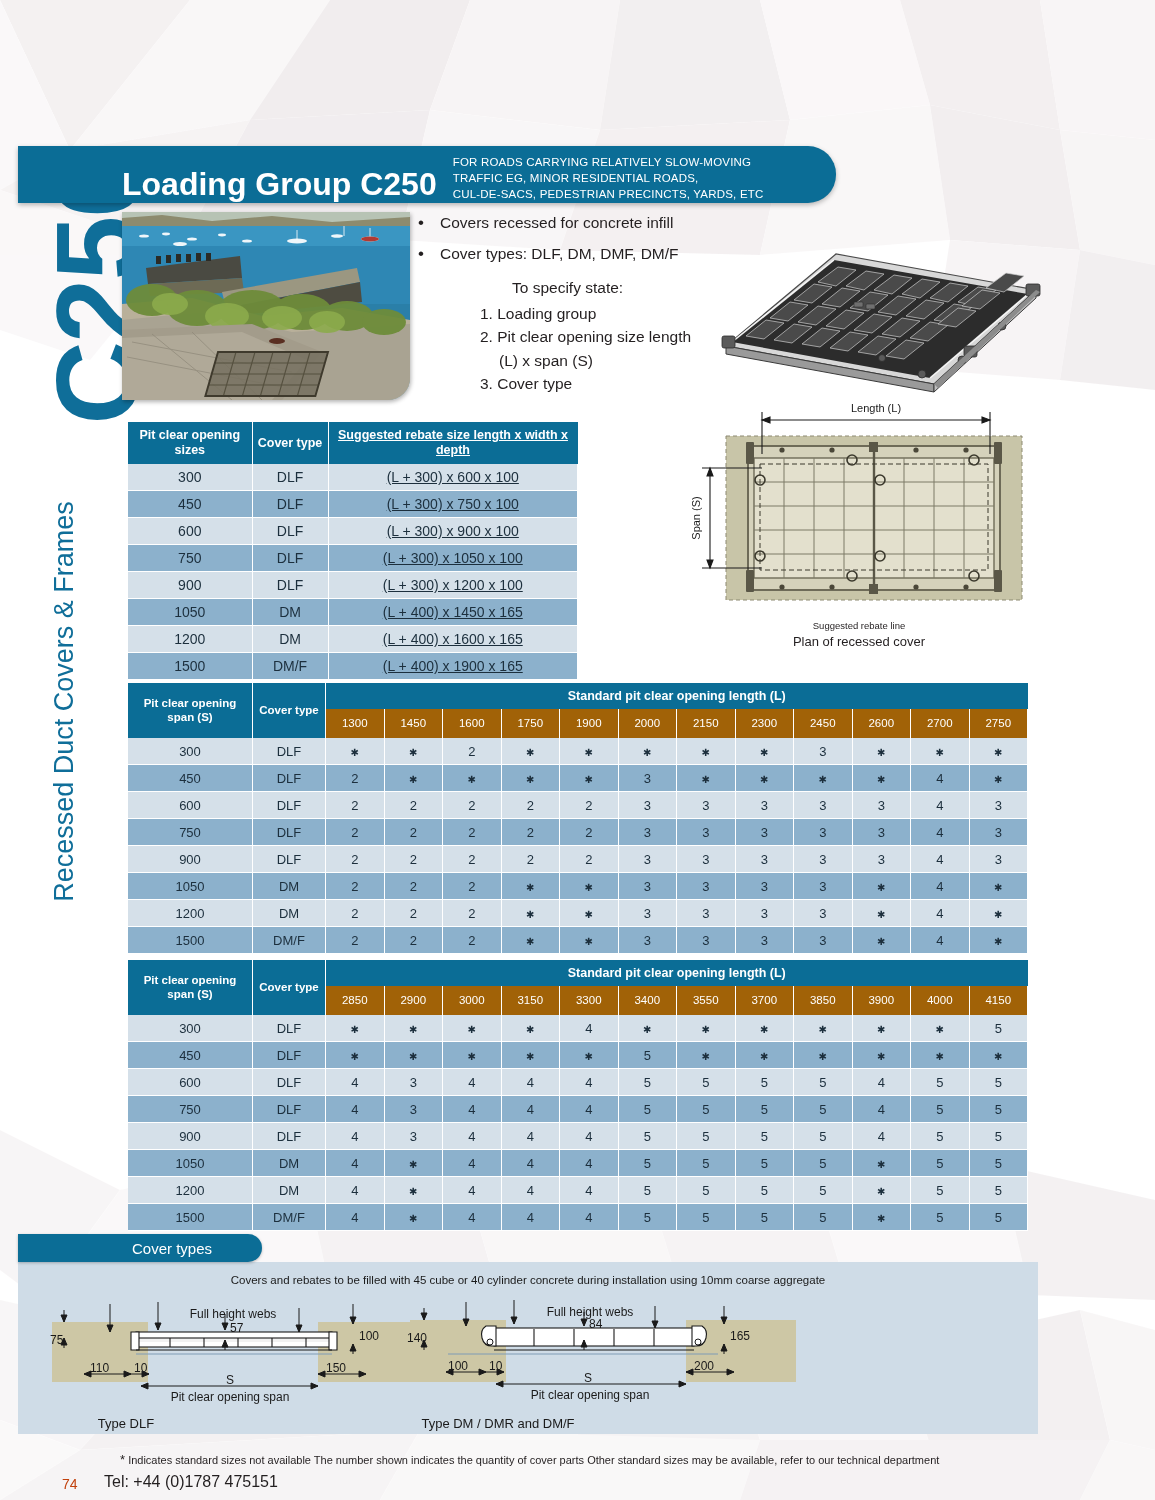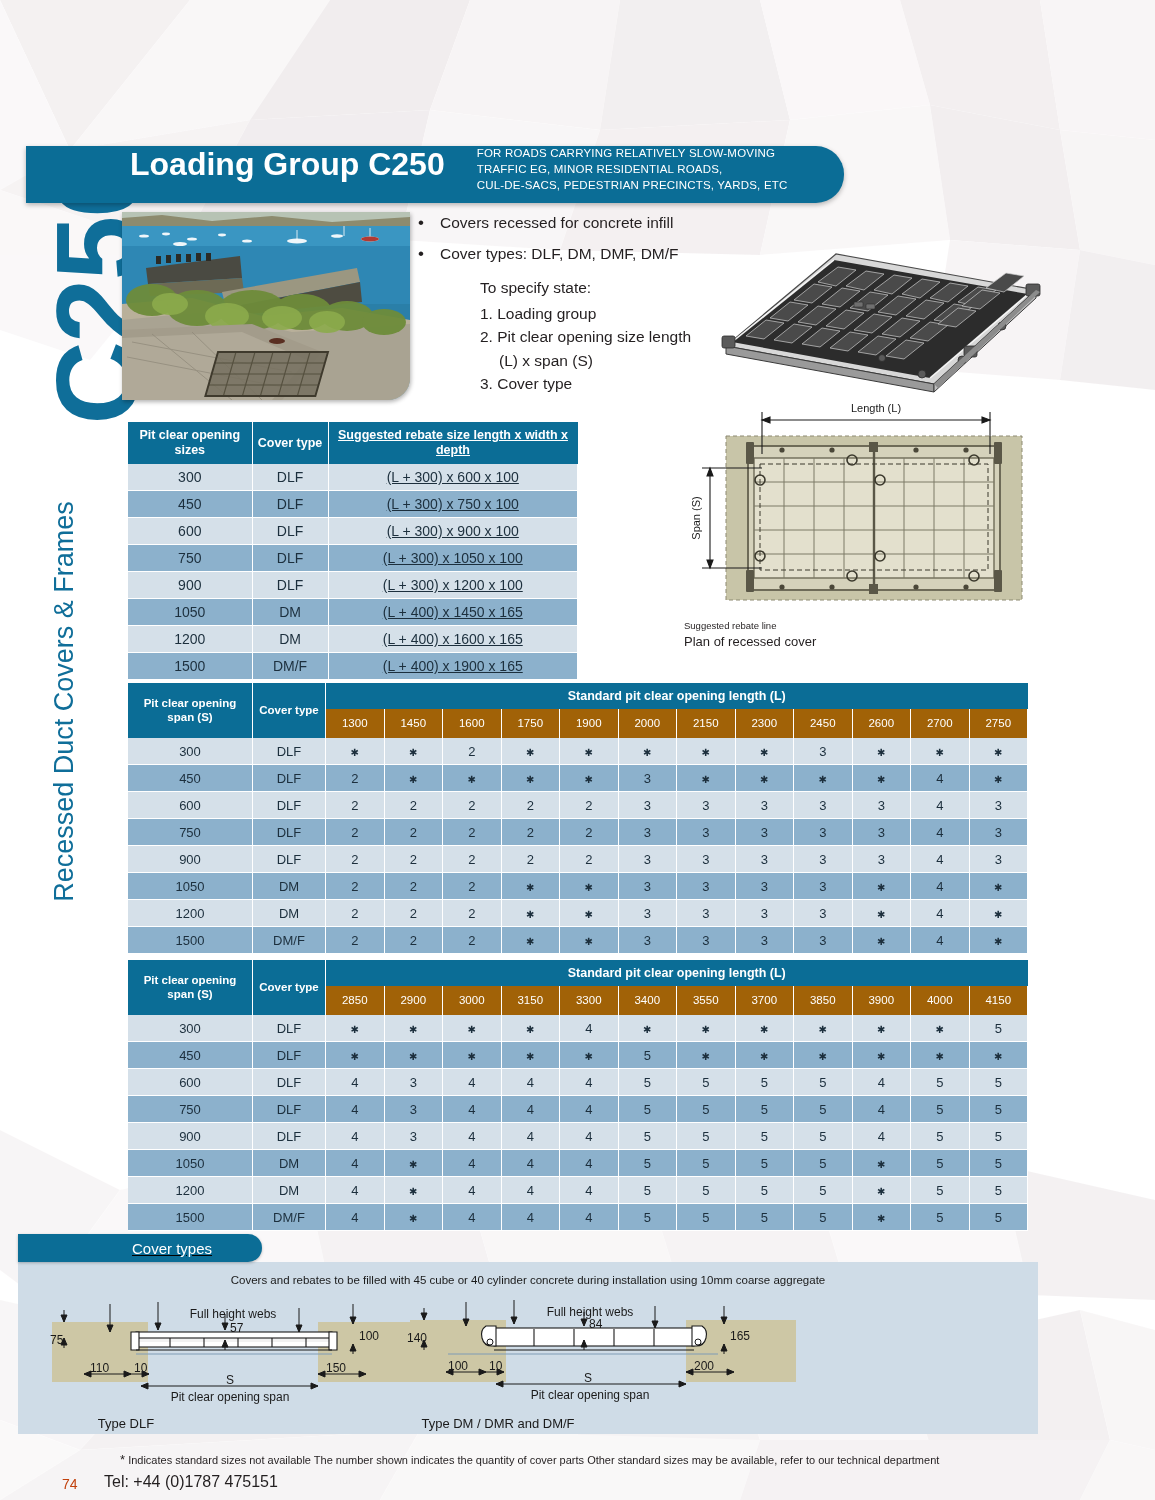--- a/index.html
+++ b/index.html
@@ -21,24 +21,24 @@
     letter-spacing:-2px;text-align:center;
   }
   .rail-sub{
     position:absolute;left:-196px;top:686px;width:520px;
     transform:rotate(-90deg);transform-origin:50% 50%;
     font-size:27px;color:#0f6e99;text-align:center;white-space:nowrap;
   }
 
   
   #banner{
-    position:absolute;left:26px;top:146px;width:818px;height:57px;z-index:4;
+    position:absolute;left:18px;top:146px;width:818px;height:57px;z-index:4;
     background:#0b6d96;border-radius:0 28px 28px 0;
     box-shadow:0 2px 5px rgba(0,0,0,.28);
-    display:flex;align-items:flex-start;gap:16px;
+    display:flex;align-items:flex-end;
   }
   #banner .t1{
     color:#fff;font-size:32px;font-weight:700;margin-left:104px;white-space:nowrap;
   }
   #banner .t2{
     color:#fff;font-size:11.5px;line-height:1.38;margin-left:16px;white-space:pre-line;
     letter-spacing:.2px;
   }
 
   
@@ -46,30 +46,30 @@
     position:absolute;left:122px;top:212px;width:288px;height:188px;z-index:4;
     border-radius:0 0 22px 0;overflow:hidden;box-shadow:1px 2px 4px rgba(0,0,0,.3);
   }
   #photo svg{display:block;width:288px;height:188px;}
 
   
   #bullets{position:absolute;left:418px;top:214px;width:330px;z-index:4;color:#231f20;}
   .blt{display:flex;font-size:15.5px;margin-bottom:13px;}
   .blt .dot{width:22px;font-size:17px;line-height:1;}
   .spec{margin-left:62px;font-size:15.5px;line-height:1.52;}
-  .spec .hd{margin-bottom:2px;}
+  .spec .hd{margin-bottom:2px;margin-left:32px;}
   .spec .ind{margin-left:19px;}
 
   
   #cover3d{position:absolute;left:706px;top:238px;width:344px;height:160px;z-index:4;}
 
   
   #plan{position:absolute;left:684px;top:398px;width:350px;height:245px;z-index:4;}
   #plan-cap{
-    position:absolute;left:684px;top:620px;width:350px;z-index:5;
+    position:absolute;left:684px;top:620px;width:350px;text-align:center;z-index:5;
     font-size:13px;color:#231f20;
   }
   #plan-cap .rb{font-size:9.5px;display:block;margin-bottom:3px;}
 
   
   table{border-collapse:collapse;position:absolute;z-index:4;padding-left:7px;}
   th,td{padding:0;text-align:center;color:#1c2f3d;font-size:13px;}
   thead th{background:#0b6d96;color:#ffffff;font-weight:700;}
   .rowA td{background:#d5e0e9;}
   .rowB td{background:#8cb1cc;}
@@ -95,21 +95,20 @@
   .big thead th.lbl,.big thead th.ct{border-right:1px solid #ffffff;}
   .big thead th.num{border-right:1px solid #ffffff;}
   #t2{top:683px;}
   #t3{top:960px;}
 
   
   #ct-banner{
     position:absolute;left:18px;top:1234px;width:244px;height:28px;z-index:5;
     background:#0b6d96;border-radius:0 14px 14px 0;display:flex;align-items:center;
     box-shadow:0 1px 3px rgba(0,0,0,.25);
-    text-decoration:underline;
   }
   #ct-banner span{color:#fff;font-size:15px;margin-left:114px;white-space:nowrap;}
   #ct-panel{
     position:absolute;left:18px;top:1262px;width:1020px;height:172px;z-index:4;
     background:#a21caf;
   }
   #ct-panel svg{display:block;width:1020px;height:172px;}
 
   
   #note{

